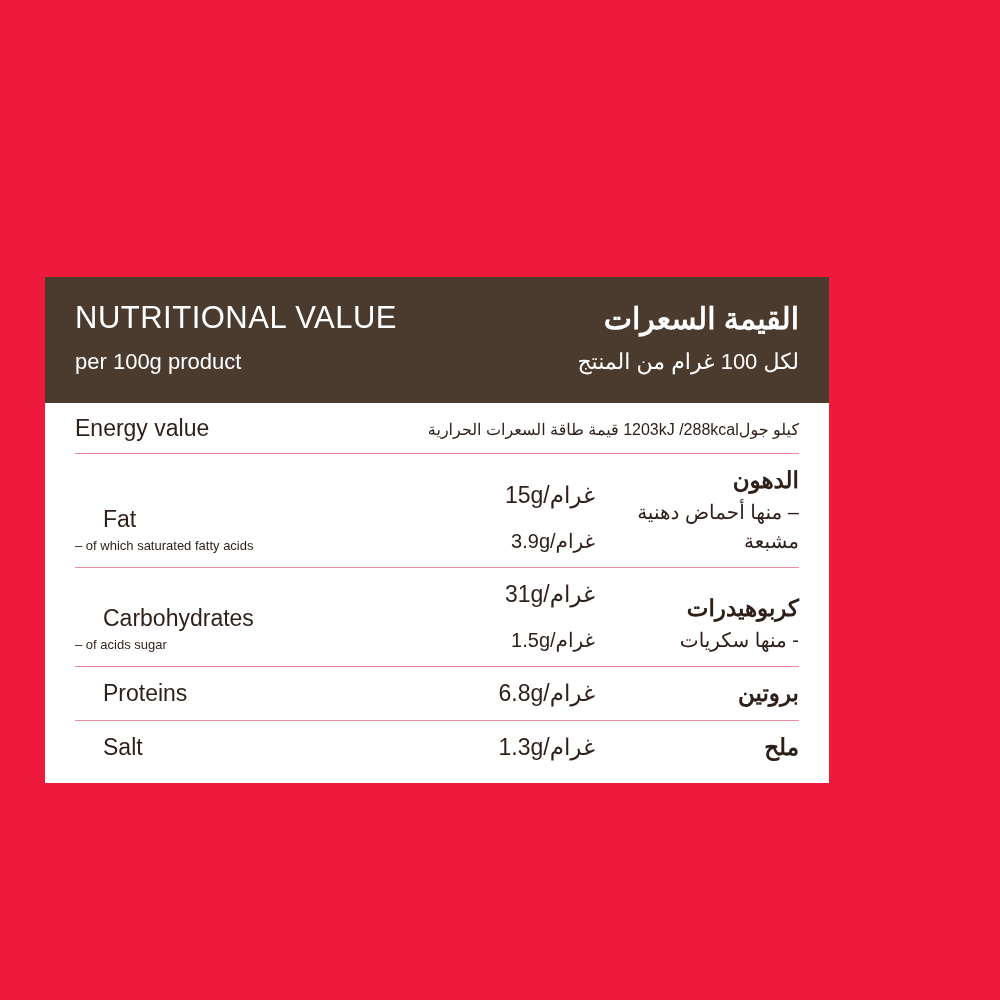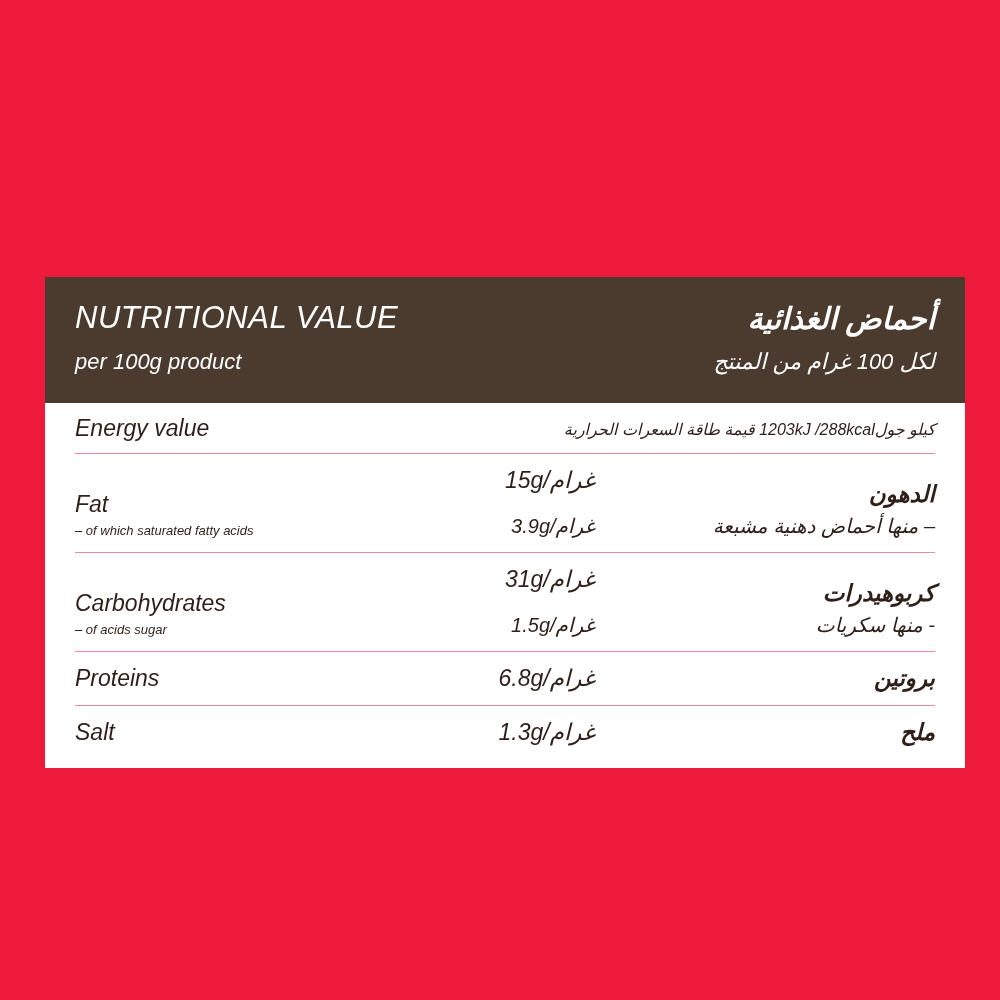--- a/index.html
+++ b/index.html
@@ -10,23 +10,22 @@
     width: 1000px;
     height: 1000px;
     background: #ed1a3b;
     font-family: "Liberation Sans", sans-serif;
     overflow: hidden;
   }
   .panel {
     position: absolute;
     left: 45px;
     top: 277px;
-    width: 920px;
+    width: 784px;
     background: #ffffff;
-    font-style: italic;
   }
   .header {
     background: #4a3b2e;
     color: #ffffff;
     padding: 22px 30px 26px 30px;
     display: flex;
     justify-content: space-between;
     align-items: flex-start;
   }
   .header-left {
@@ -88,20 +87,21 @@
   }
   .col-ar {
     flex: 1 1 auto;
     text-align: right;
     direction: rtl;
   }
   .line-main {
     font-size: 23px;
     line-height: 1.4;
     font-weight: 400;
+    margin-left: 28px;
   }
   .line-sub {
     font-size: 13px;
     line-height: 1.45;
     font-weight: 400;
     margin-top: 2px;
   }
   .energy-en {
     flex: 0 0 220px;
     text-align: left;
@@ -124,21 +124,21 @@
 <body>
 
 <div class="panel">
 
   <div class="header">
     <div class="header-left">
       <div class="title-en">NUTRITIONAL VALUE</div>
       <div class="sub-en">per 100g product</div>
     </div>
     <div class="header-right">
-      <div class="title-ar">أحماض الغذائية</div>
+      <div class="title-ar">القيمة السعرات</div>
       <div class="sub-ar">لكل 100 غرام من المنتج</div>
     </div>
   </div>
 
   <div class="table">
 
     <div class="row energy">
       <div class="energy-en">Energy value</div>
       <div class="energy-rest">
         <span>كيلو جول</span><span>1203kJ /288kcal</span> <span>قيمة طاقة السعرات الحرارية</span>

